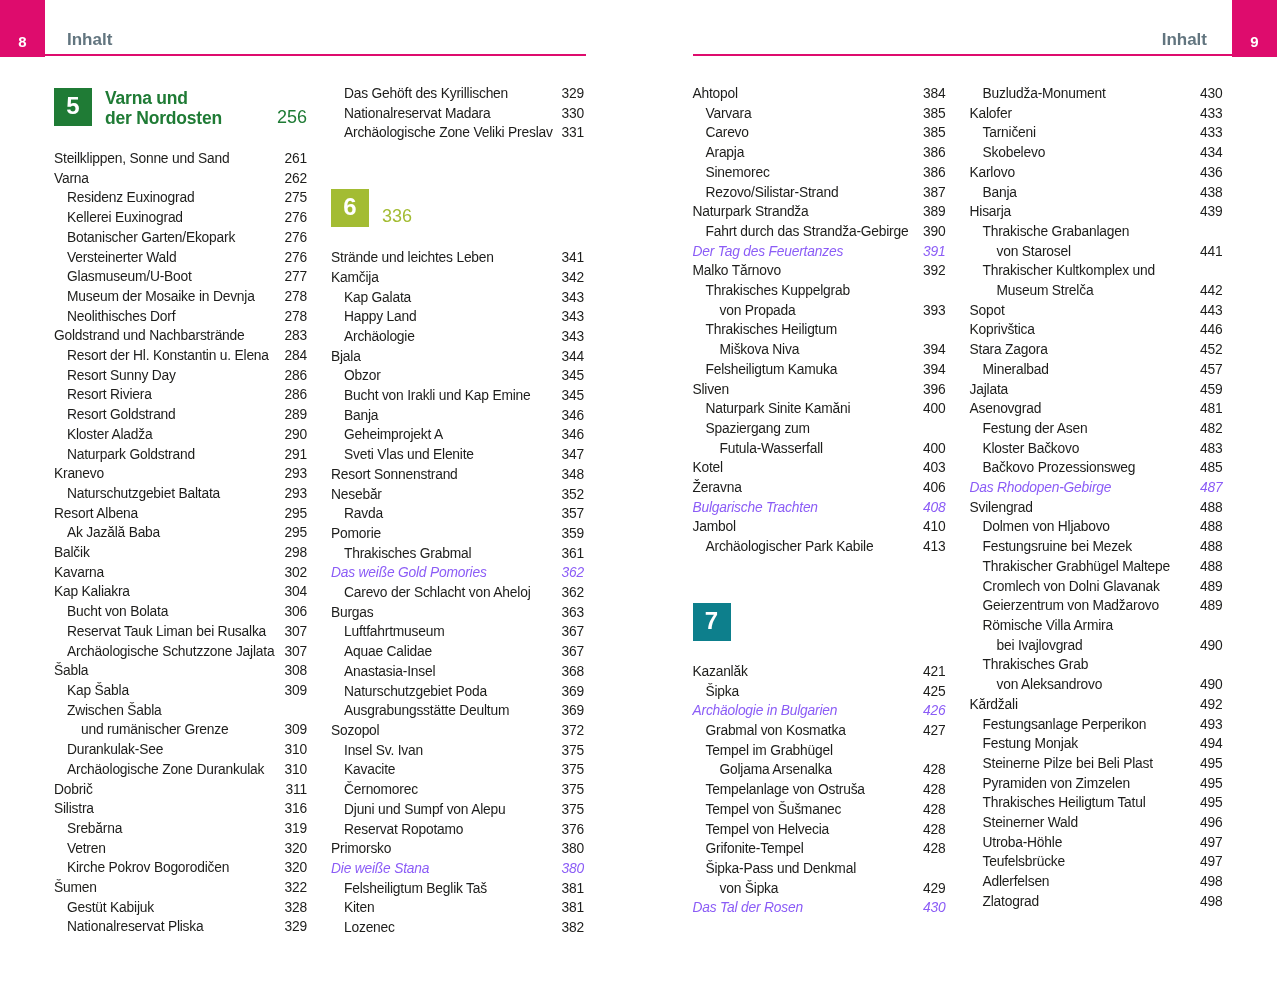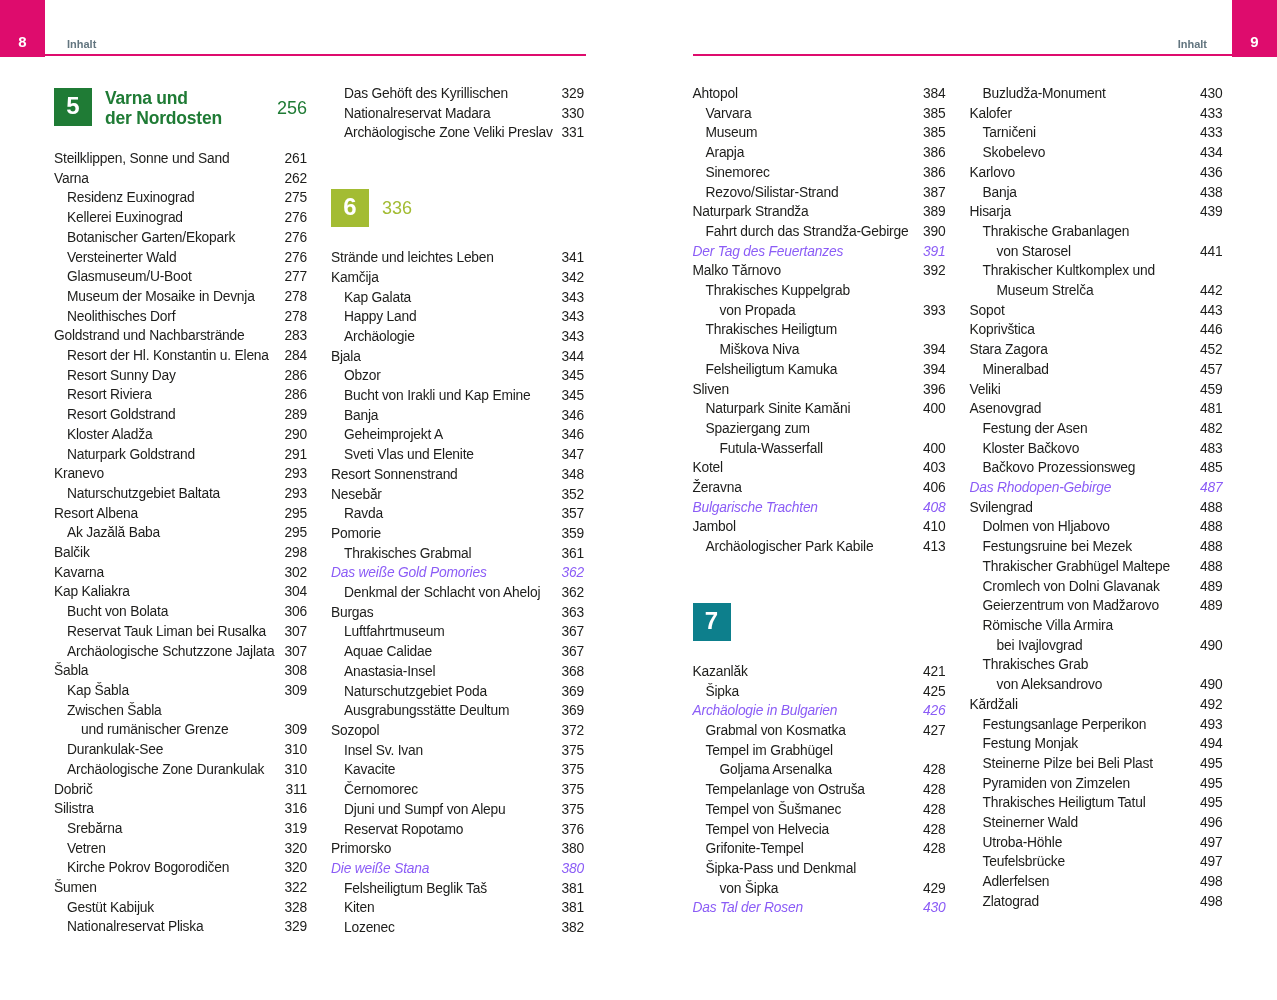--- a/index.html
+++ b/index.html
@@ -7,21 +7,21 @@
   .spread { width:1277px; height:1000px; background:#ffffff; display:flex; }
   .page { position:relative; width:638.5px; height:1000px; }
 
   
   .page-header { position:absolute; top:0; left:0; right:0; height:57px; }
   .corner-box { position:absolute; top:0; width:45px; height:57px; display:flex;
                 align-items:flex-end; justify-content:center; padding-bottom:7px;
                 color:#fff; font-weight:bold; font-size:15px; }
   .page-left  .corner-box { left:0; }
   .page-right .corner-box { right:0; }
-  .header-title { position:absolute; bottom:7px; font-weight:bold; font-size:11px; }
+  .header-title { position:absolute; bottom:7px; font-weight:bold; font-size:17px; }
   .page-left  .header-title { left:67px; }
   .page-right .header-title { right:70px; }
   .header-rule { position:absolute; top:54px; height:2px; }
   .page-left  .header-rule { left:45px; right:53px; }
   .page-right .header-rule { left:54px; right:45px; }
 
   
   .columns { position:absolute; top:84px; left:54px; right:54px; display:flex; gap:24px; }
   .col { width:253px; }
 
@@ -33,21 +33,21 @@
   .row.indent-1 .label { padding-left:13px; }
   .row.indent-2 .label { padding-left:27px; }
   .row.italic { font-style:italic; color:#8b5cf6; }
 
   
   .chapter { display:flex; gap:13px; margin:46px 0 21px 0; }
   .chapter.first { margin-top:4px; }
   .chapter-box { flex:0 0 auto; width:38px; height:38px; background:var(--c); color:#fff;
                  font-weight:bold; font-size:24px; display:flex; align-items:center;
                  justify-content:center; padding-bottom:2px; }
-  .chapter-body { flex:1 1 auto; display:flex; align-items:center; }
+  .chapter-body { flex:1 1 auto; display:flex; align-items:flex-end; }
   .chapter-title { flex:1 1 auto; font-weight:bold; font-size:17.5px; line-height:20px;
                    color:var(--c); letter-spacing:-0.2px; }
   .chapter-page { flex:0 0 auto; font-weight:normal; font-size:18px; color:var(--c); }
 </style>
 </head>
 <body>
 
 <div class="spread">
 
   <section class="page page-left">
@@ -312,21 +312,21 @@
           </div>
           <div class="row indent-1">
             <span class="label">Thrakisches Grabmal</span>
             <span class="pagenum">361</span>
           </div>
           <div class="row indent-0 italic">
             <span class="label">Das weiße Gold Pomories</span>
             <span class="pagenum">362</span>
           </div>
           <div class="row indent-1">
-            <span class="label">Denkmal der Schlacht von Aheloj</span>
+            <span class="label">Carevo der Schlacht von Aheloj</span>
             <span class="pagenum">362</span>
           </div>
           <div class="row indent-0">
             <span class="label">Burgas</span>
             <span class="pagenum">363</span>
           </div>
           <div class="row indent-1">
             <span class="label">Luftfahrtmuseum</span>
             <span class="pagenum">367</span>
           </div>
@@ -406,21 +406,21 @@
       <div class="col">
           <div class="row indent-0">
             <span class="label">Ahtopol</span>
             <span class="pagenum">384</span>
           </div>
           <div class="row indent-1">
             <span class="label">Varvara</span>
             <span class="pagenum">385</span>
           </div>
           <div class="row indent-1">
-            <span class="label">Museum</span>
+            <span class="label">Carevo</span>
             <span class="pagenum">385</span>
           </div>
           <div class="row indent-1">
             <span class="label">Arapja</span>
             <span class="pagenum">386</span>
           </div>
           <div class="row indent-1">
             <span class="label">Sinemorec</span>
             <span class="pagenum">386</span>
           </div>
@@ -611,21 +611,21 @@
           </div>
           <div class="row indent-0">
             <span class="label">Stara Zagora</span>
             <span class="pagenum">452</span>
           </div>
           <div class="row indent-1">
             <span class="label">Mineralbad</span>
             <span class="pagenum">457</span>
           </div>
           <div class="row indent-0">
-            <span class="label">Veliki</span>
+            <span class="label">Jajlata</span>
             <span class="pagenum">459</span>
           </div>
           <div class="row indent-0">
             <span class="label">Asenovgrad</span>
             <span class="pagenum">481</span>
           </div>
           <div class="row indent-1">
             <span class="label">Festung der Asen</span>
             <span class="pagenum">482</span>
           </div>

